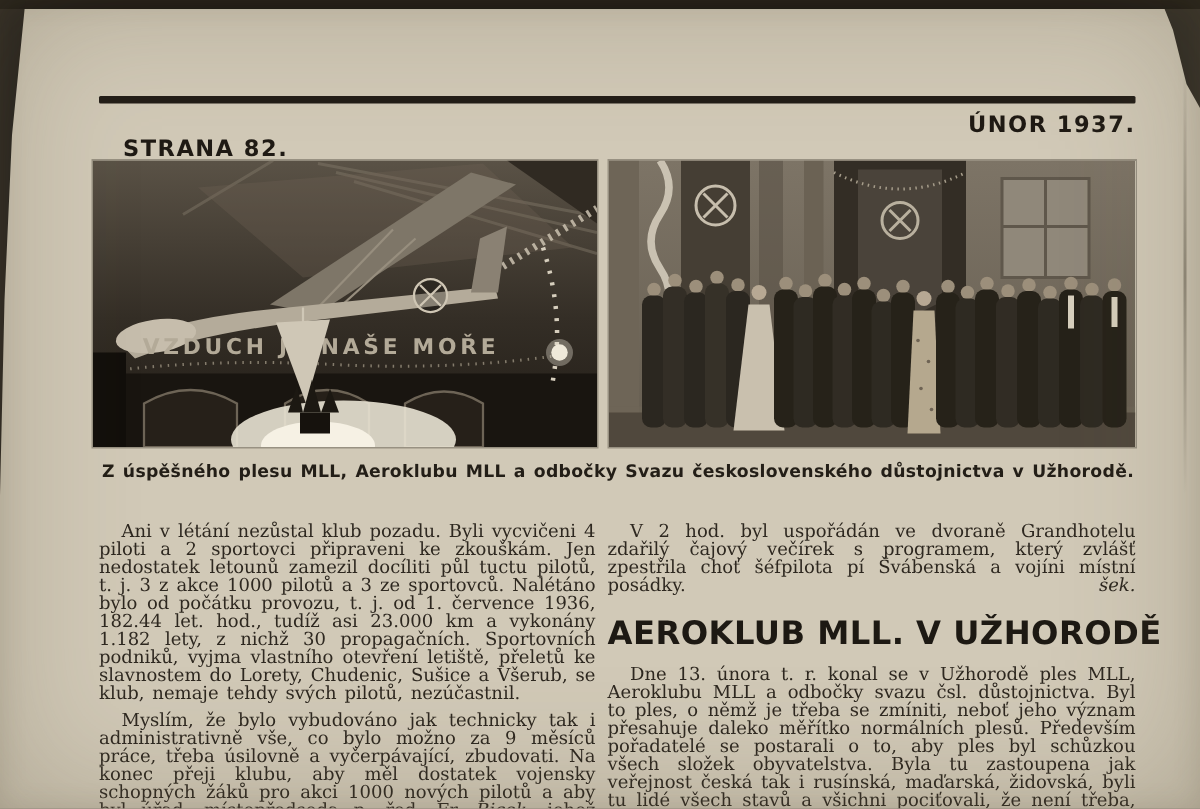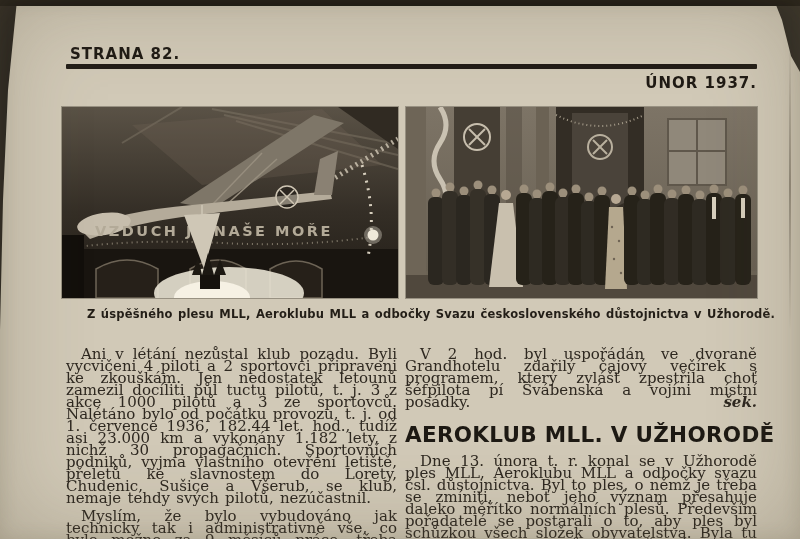--- a/index.html
+++ b/index.html
@@ -14,37 +14,37 @@
     box-shadow:inset 0 0 90px rgba(96,85,62,.30), inset 0 0 18px rgba(96,85,62,.18);
   }
   .scan-edge-top{position:absolute;top:0;left:0;width:800px;height:6px;background:#17130f;}
   .scan-edge-left{position:absolute;top:0;left:0;}
   .scan-edge-tr{position:absolute;top:0;right:0;}
   .crease-right{position:absolute;left:789px;top:40px;width:2px;height:290px;
     background:linear-gradient(to bottom,rgba(60,52,40,0),rgba(60,52,40,.40),rgba(60,52,40,0));}
   .header-row{position:absolute;top:44px;left:66px;width:691px;height:22px;}
   .hdr-label{position:absolute;top:1px;font-family:"DejaVu Sans",sans-serif;font-weight:bold;
     font-size:15px;letter-spacing:1px;color:#1f1a14;white-space:nowrap;}
-  .hdr-left{left:4px;}
+  .hdr-left{left:16px;margin-top:45px;}
   .hdr-right{right:0;margin-top:29px;}
   .logo-wrap{position:absolute;left:50%;top:-8px;transform:translateX(-50%);}
   .header-rule{position:absolute;top:64px;left:66px;width:691px;height:5px;background:#221d17;border-radius:1px;}
   .photo{position:absolute;top:107px;overflow:hidden;box-shadow:0 0 0 1px rgba(45,39,31,.35);}
   .photo-left{left:62px;width:336px;height:191px;}
   .photo-right{left:406px;width:351px;height:191px;}
   .caption{position:absolute;top:307px;left:68px;width:688px;overflow:hidden;
     font-family:"DejaVu Sans",sans-serif;font-weight:bold;font-size:11.5px;color:#231e17;
-    text-align:justify;text-align-last:justify;letter-spacing:.2px;margin-left:19px;}
+    text-align:justify;text-align-last:justify;letter-spacing:.2px;}
   .columns{position:absolute;top:348px;left:66px;width:691px;display:flex;gap:8px;}
   .col-left{width:331px;}
   .col-right{width:352px;}
-  p.body{margin:0;font-size:15px;line-height:12px;text-align:justify;color:#2e2820;
+  p.body{margin:0;font-size:12px;line-height:12px;text-align:justify;color:#2e2820;
     text-indent:15px;word-spacing:1.4px;}
   .col-left p.body + p.body{margin-top:6px;}
-  .sig{float:right;font-style:italic;font-weight:bold;}
+  .sig{float:right;font-style:italic;font-weight:normal;}
   .name-italic{font-style:italic;}
   h2.heading{margin:14px 0 8px 0;font-family:"DejaVu Sans",sans-serif;font-weight:bold;
     font-size:21.5px;letter-spacing:.3px;color:#1d1913;white-space:nowrap;}
 </style>
 </head>
 <body>
 
 <div class="page">
 
   <div class="scan-edge-top"></div>

